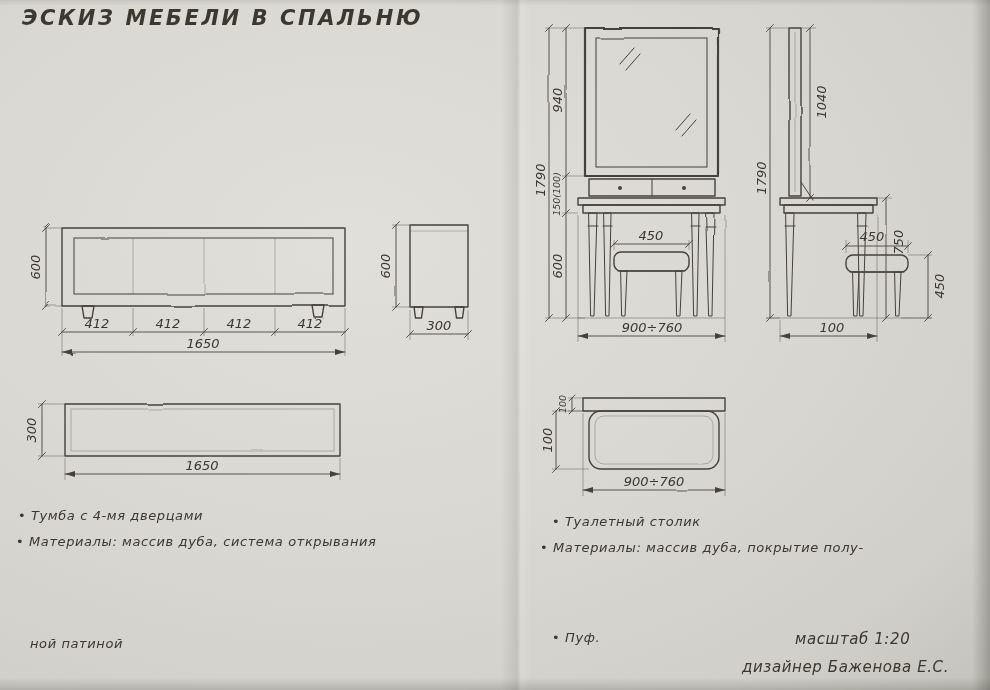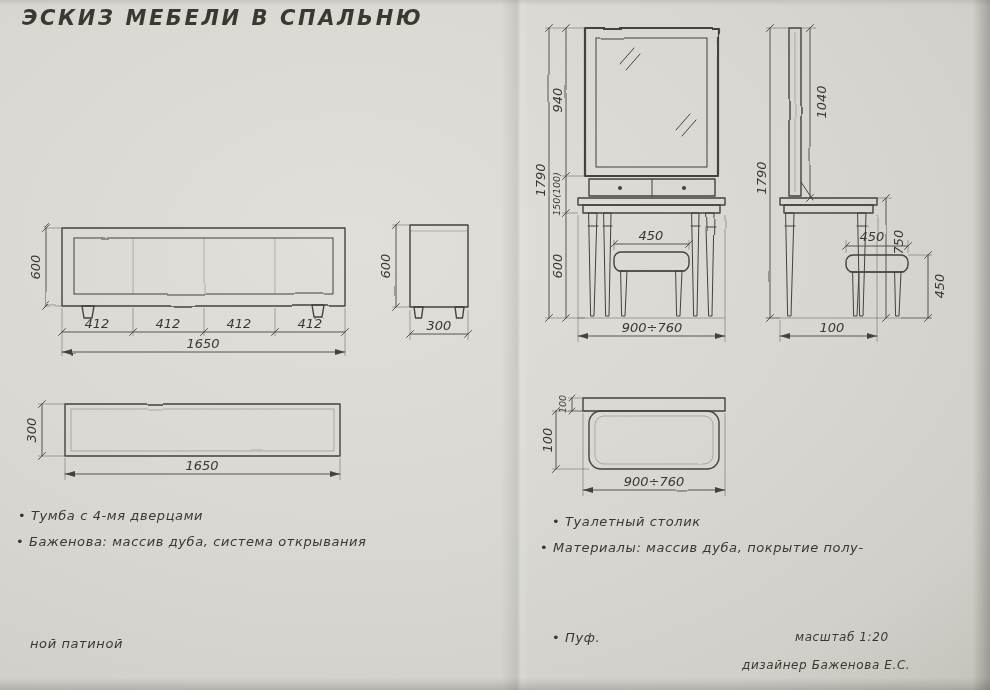--- a/index.html
+++ b/index.html
@@ -12,21 +12,21 @@
     background:linear-gradient(90deg, rgba(80,80,74,0) 0%, rgba(80,80,74,0.10) 38%, rgba(110,110,104,0.16) 50%, rgba(255,255,255,0.14) 63%, rgba(80,80,74,0) 100%);}
   .edge-right{position:absolute;top:0;right:0;width:18px;height:100%;pointer-events:none;
     background:linear-gradient(90deg, rgba(55,55,48,0) 0%, rgba(55,55,48,0.30) 100%);}
   .edge-bottom{position:absolute;bottom:0;left:0;width:100%;height:12px;pointer-events:none;
     background:linear-gradient(180deg, rgba(55,55,48,0) 0%, rgba(55,55,48,0.20) 100%);}
   .edge-top{position:absolute;top:0;left:0;width:100%;height:6px;pointer-events:none;
     background:linear-gradient(180deg, rgba(55,55,48,0.10) 0%, rgba(55,55,48,0) 100%);}
   .hand{font-style:italic;color:#3b382f;letter-spacing:0.6px;}
   .title{position:absolute;left:22px;top:6px;font-size:21px;letter-spacing:2.6px;font-weight:bold;}
   .note{position:absolute;font-size:13px;white-space:nowrap;}
-  .footer-note{position:absolute;font-size:12px;white-space:nowrap;}
+  .footer-note{position:absolute;font-size:15px;white-space:nowrap;}
   svg{position:absolute;left:0;top:0;}
   svg text{font-family:"DejaVu Sans",sans-serif;font-style:italic;fill:#3b382f;}
   .dim{font-size:13px;}
   .dim-sm{font-size:9.5px;}
   .ln{stroke:#45423a;stroke-width:1.4;fill:none;stroke-linecap:round;stroke-linejoin:round;}
   .ln2{stroke:#45423a;stroke-width:2.2;fill:none;stroke-linejoin:round;}
   .thin{stroke:#45423a;stroke-width:1;fill:none;stroke-linecap:round;}
   .faint{stroke:#45423a;stroke-width:0.9;opacity:0.35;fill:none;}
   .dimln{stroke:#4a463e;stroke-width:0.9;fill:none;stroke-linecap:round;}
   .ext{stroke:#4a463e;stroke-width:0.7;opacity:0.6;fill:none;}
@@ -198,21 +198,21 @@
 
       <text class="dim-sm" x="563" y="404" text-anchor="middle" dominant-baseline="middle" transform="rotate(-90 563 404)">100</text>
       <text class="dim" x="548" y="440" text-anchor="middle" dominant-baseline="middle" transform="rotate(-90 548 440)">100</text>
       <text class="dim" x="654" y="486" text-anchor="middle">900÷760</text>
     </g>
   </svg>
 
   <div class="title hand">ЭСКИЗ МЕБЕЛИ В СПАЛЬНЮ</div>
 
   <div class="note hand" style="left:18px;top:508px;">• Тумба с 4-мя дверцами</div>
-  <div class="note hand" style="left:16px;top:534px;">• Баженова: массив дуба, система открывания</div>
+  <div class="note hand" style="left:16px;top:534px;">• Материалы: массив дуба, система открывания</div>
   <div class="note hand" style="left:30px;top:636px;">ной патиной</div>
 
   <div class="note hand" style="left:540px;top:540px;">• Материалы: массив дуба, покрытие полу-</div>
   <div class="note hand" style="left:552px;top:514px;">• Туалетный столик</div>
   <div class="note hand" style="left:552px;top:594px;margin-top:36px;">• Пуф.</div>
 
   <div class="footer-note hand" style="left:795px;top:630px;">масштаб 1:20</div>
   <div class="footer-note hand" style="left:742px;top:658px;">дизайнер Баженова Е.С.</div>
 
   <div class="fold"></div>

